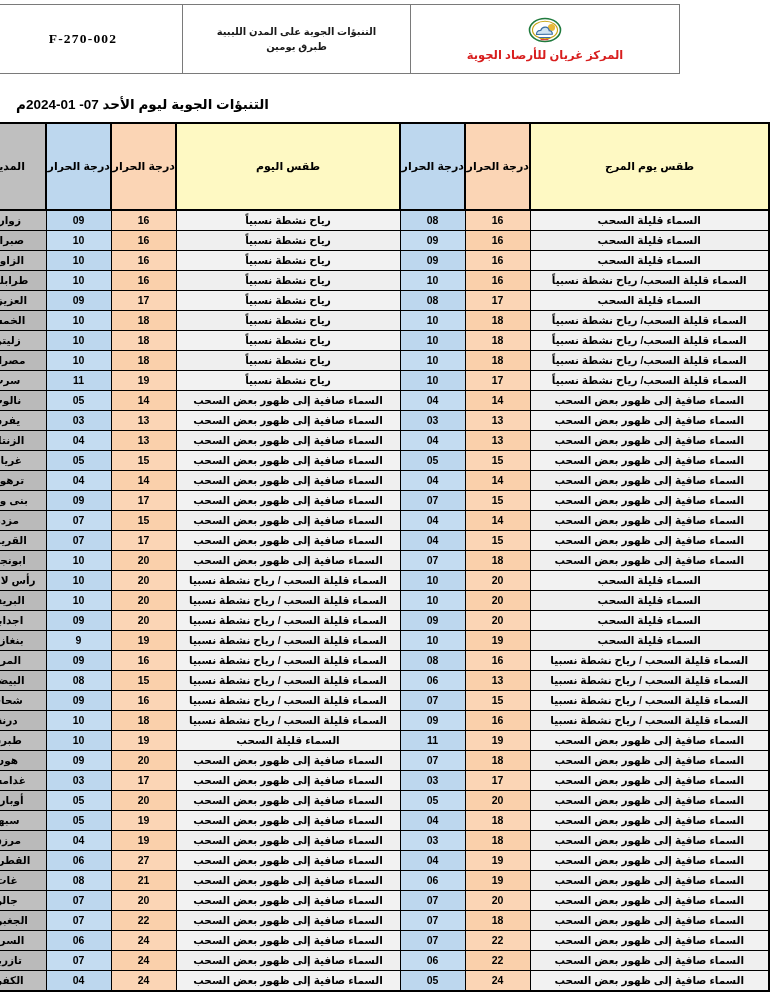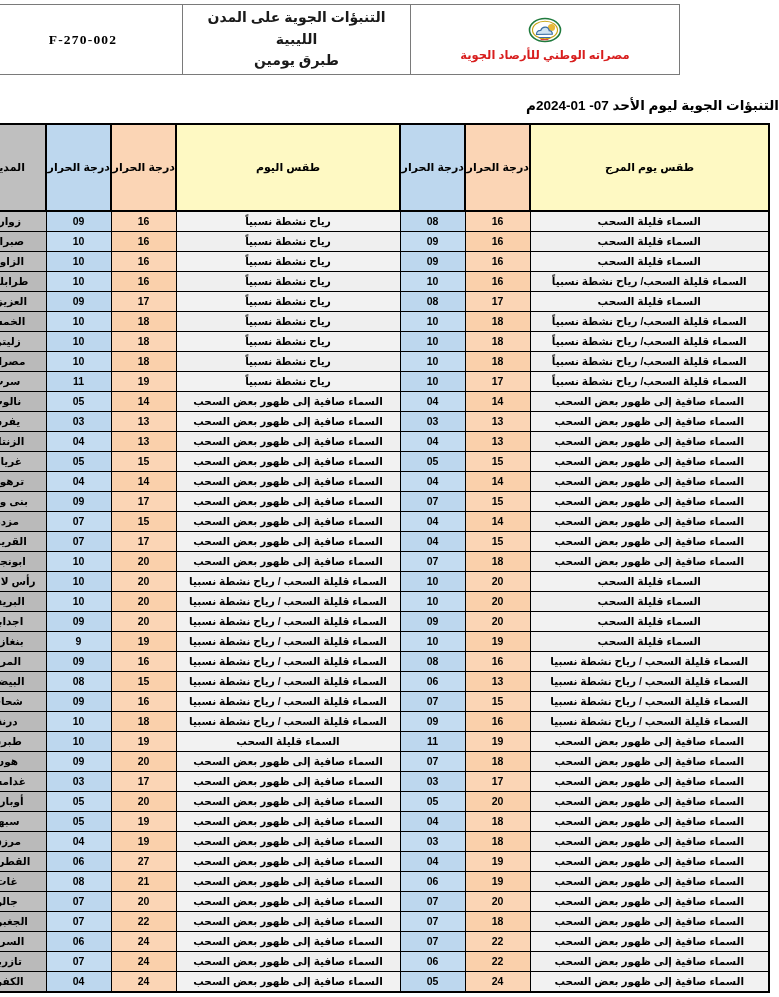--- a/index.html
+++ b/index.html
@@ -35,21 +35,21 @@
   .lh-code {
     width: 190px;
     font-family: "Liberation Serif", "DejaVu Serif", serif;
     font-weight: bold;
     font-size: 13.5px;
     letter-spacing: 1.2px;
     direction: ltr;
   }
   .lh-subject {
     width: 219px;
-    font-size: 14px;
+    font-size: 10px;
     font-weight: bold;
     line-height: 1.55;
     color: #1a1a1a;
   }
   .lh-org {
     width: 260px;
   }
   .lh-org-inner {
     display: flex;
     flex-direction: column;
@@ -60,21 +60,21 @@
   .org-name {
     color: #d81e1e;
     font-weight: bold;
     font-size: 11.5px;
     letter-spacing: 0.4px;
   }
   .logo-wrap { line-height: 0; }
 
   
   .doc-title {
-    text-align: right;
+    text-align: left;
     font-size: 13.5px;
     font-weight: bold;
     margin: 22px 0 10px 16px;
     color: #000;
   }
 
   
   .wx-table {
     border-collapse: collapse;
     table-layout: fixed;
@@ -136,21 +136,21 @@
         <span class="logo-wrap">
           <svg width="34" height="28" viewBox="0 0 34 28" aria-hidden="true">
             <ellipse cx="17" cy="13" rx="15.5" ry="11.5" fill="none" stroke="#1f7a3d" stroke-width="1.6"></ellipse>
             <ellipse cx="17" cy="13" rx="12.5" ry="8.8" fill="none" stroke="#c8a415" stroke-width="1.1"></ellipse>
             <circle cx="23.5" cy="10.5" r="3.6" fill="#e8b93a"></circle>
             <path d="M8.5 17.5 q0-4.2 4.3-4.2 q1.1-3.4 4.6-3.2 q3.3 0.2 3.8 3.6 q3.2 0.3 3.1 3.4 z" fill="#cfe3f2" stroke="#3c6ea5" stroke-width="1.2"></path>
             <path d="M11 20.5 h11" stroke="#3c6ea5" stroke-width="1.2" stroke-linecap="round"></path>
             <path d="M13 22.6 h7" stroke="#d44" stroke-width="1.1" stroke-linecap="round"></path>
           </svg>
         </span>
-        <span class="org-name">مصراته الوطني للأرصاد الجوية</span>
+        <span class="org-name">المركز غريان للأرصاد الجوية</span>
       </div>
     </td>
     <td class="lh-subject">
       <div>التنبؤات الجوية على المدن الليبية</div>
       <div>طبرق يومين</div>
     </td>
     <td class="lh-code">F-270-002</td>
   </tr>
 </tbody>
   </table>

